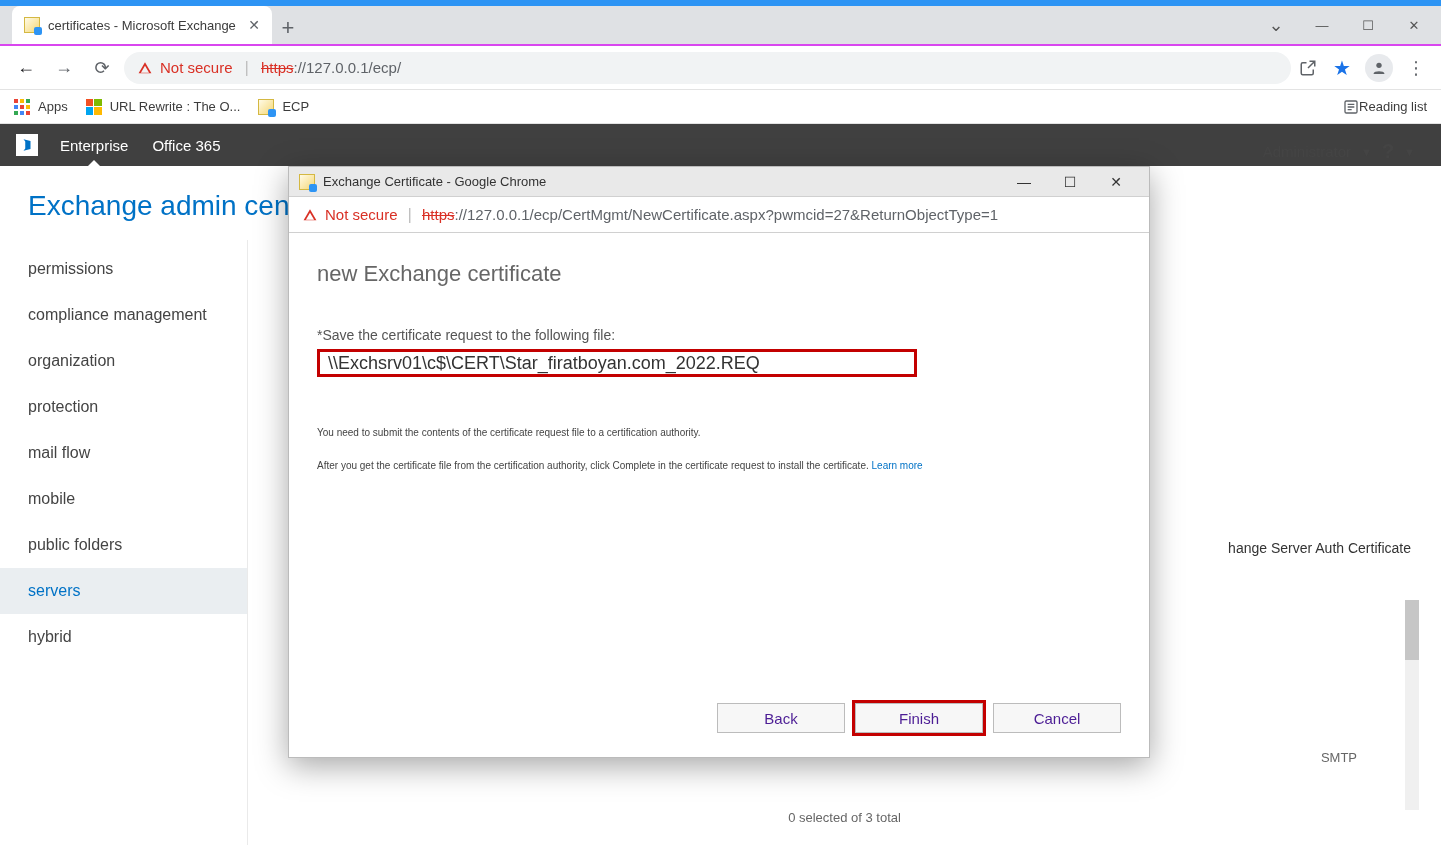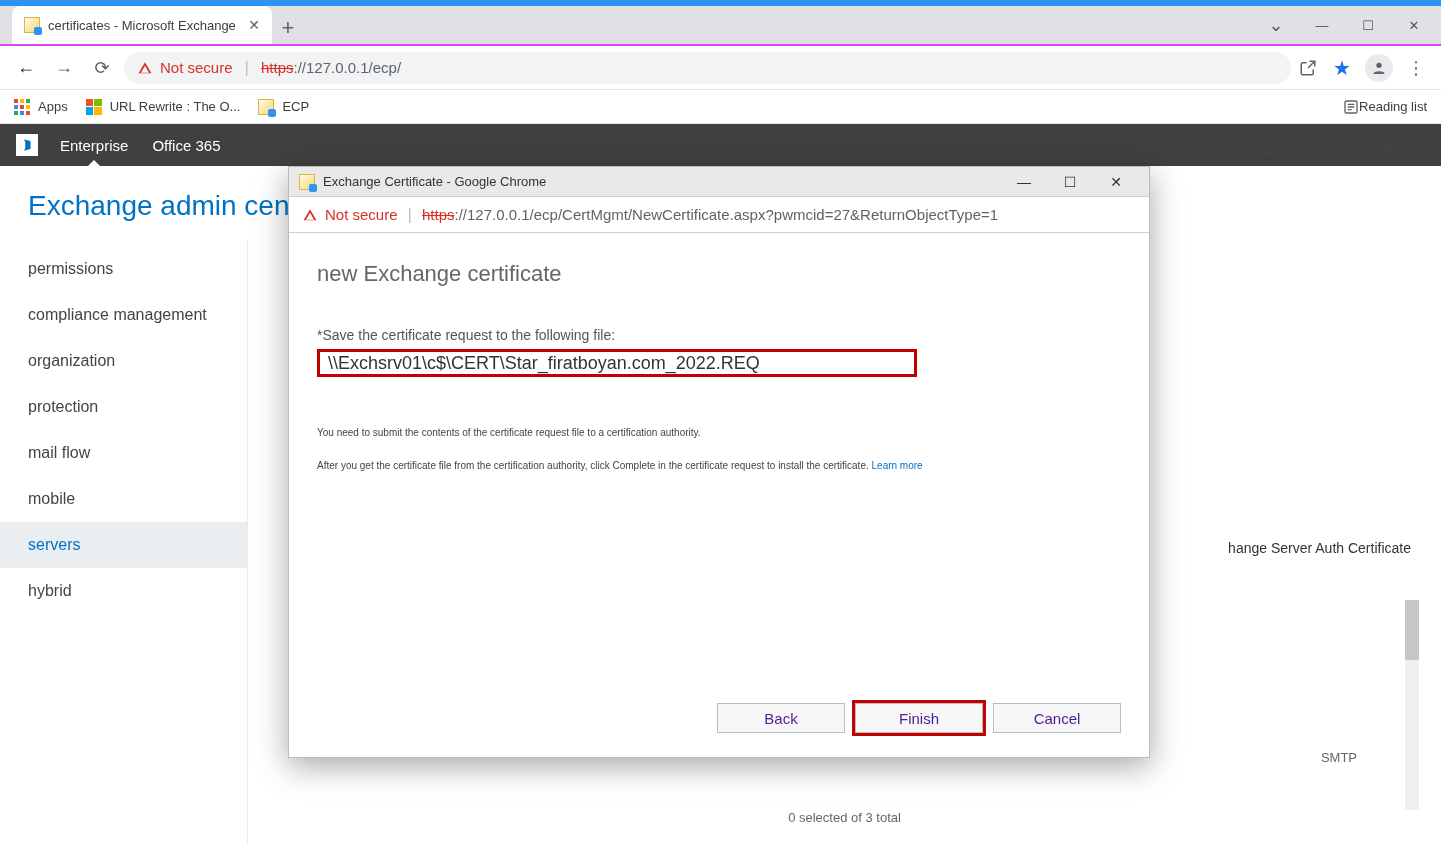--- a/index.html
+++ b/index.html
@@ -205,20 +205,21 @@
     <div class="eac-title">Exchange admin cente</div>
     <div style="display:flex; flex:1;">
       <div class="eac-nav">
         <ul class="eac-nav-list">
           <li>permissions</li>
           <li>compliance management</li>
           <li>organization</li>
           <li>protection</li>
           <li>mail flow</li>
           <li>mobile</li>
+          <li>public folders</li>
           <li class="active">servers</li>
           <li>hybrid</li>
         </ul>
       </div>
       <div class="eac-content">
         <div class="cert-peek">hange Server Auth Certificate</div>
         <div class="scrollbar-v">
             <div class="thumb"></div>
           </div>
         <div class="smtp-peek">SMTP</div>

